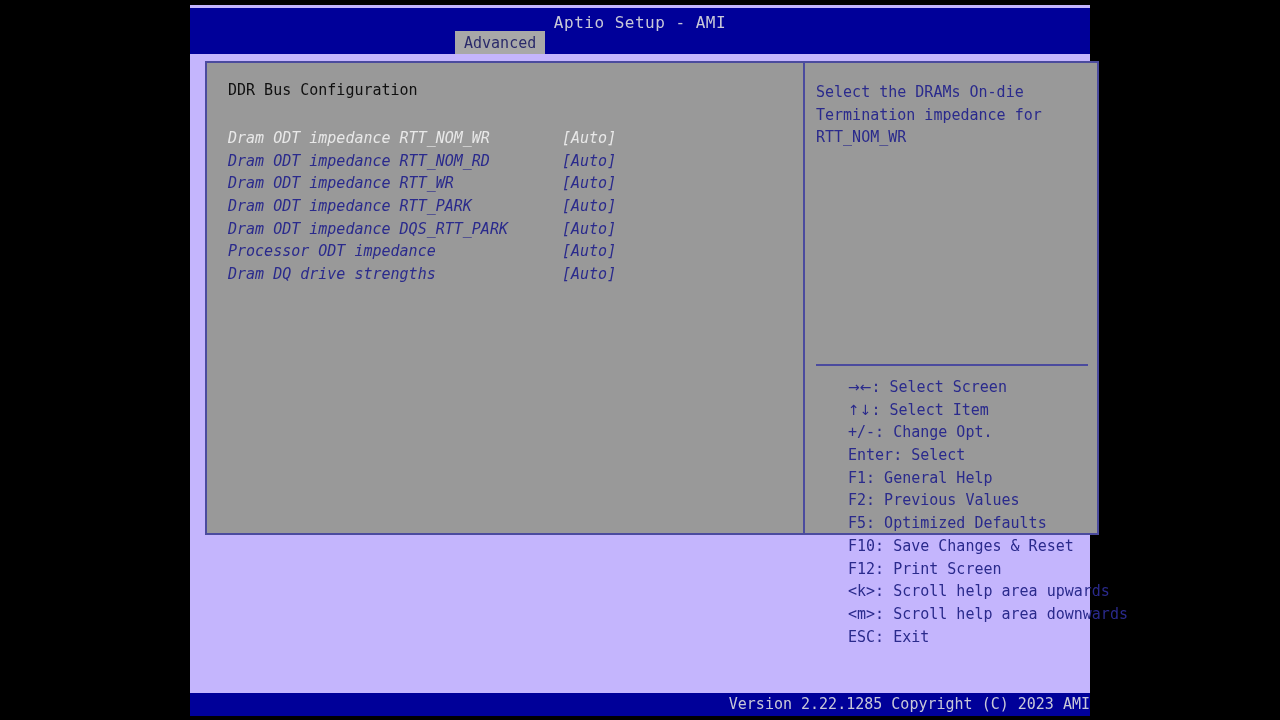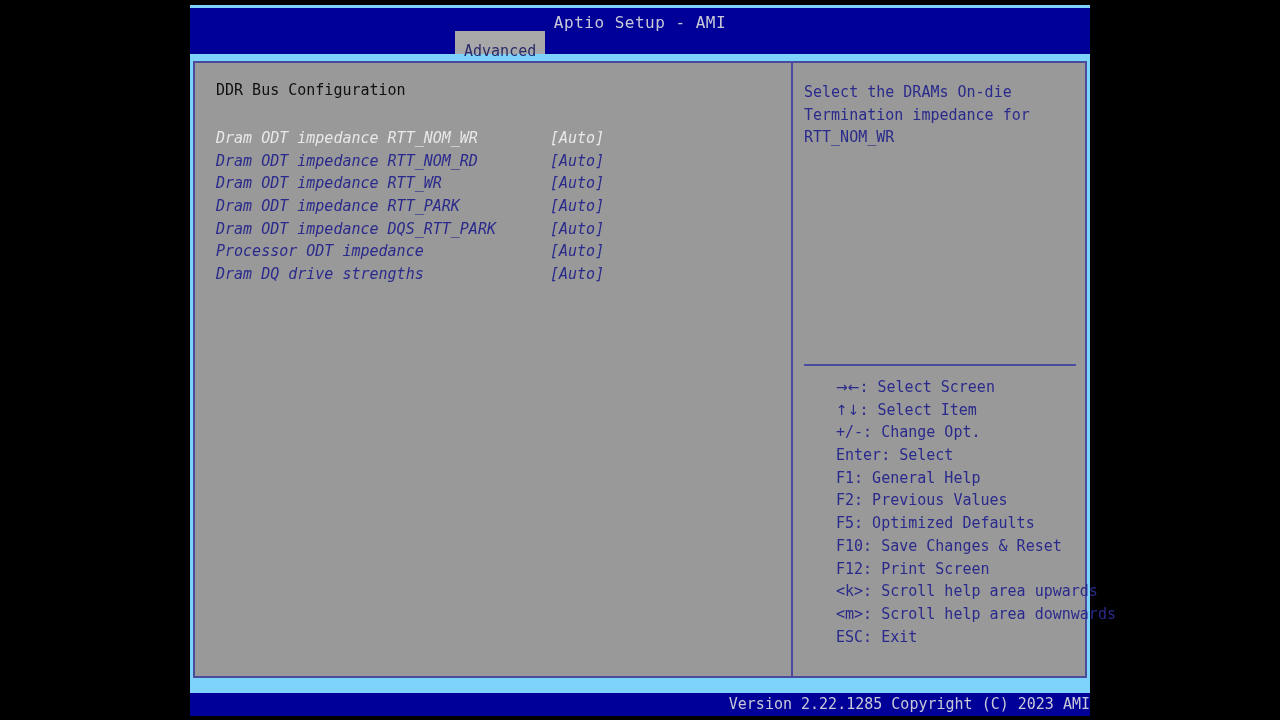--- a/index.html
+++ b/index.html
@@ -25,21 +25,21 @@
     background: #000000;
   }
 
   
   #bios-window {
     position: absolute;
     left: 190px;
     top: 5px;
     width: 900px;
     height: 711px;
-    background: #7dd3fc;
+    background: #c4b5fd;
   }
 
   
   #title-bar {
     position: absolute;
     left: 0;
     top: 3px;
     width: 900px;
     height: 46px;
     background: #000099;
@@ -54,36 +54,36 @@
     font-size: 16px;
     line-height: 20px;
     letter-spacing: 0.5px;
     white-space: pre;
   }
   #tab-advanced {
     position: absolute;
     left: 265px;
     top: 26px;
     height: 23px;
-    padding: 10px 9px 0 9px;
+    padding: 2px 9px 0 9px;
     background: #a8a8a8;
     color: #2a2a6a;
     font-size: 15px;
     line-height: 21px;
     white-space: pre;
     box-sizing: border-box;
   }
 
   
   #frame {
     position: absolute;
-    left: 3px;
+    left: 15px;
     top: 56px;
     width: 894px;
-    height: 617px;
+    height: 474px;
     border: 2px solid #4b4b9e;
     box-sizing: border-box;
     background: #999999;
   }
 
   
   #left-pane {
     position: absolute;
     left: 0;
     top: 0;

